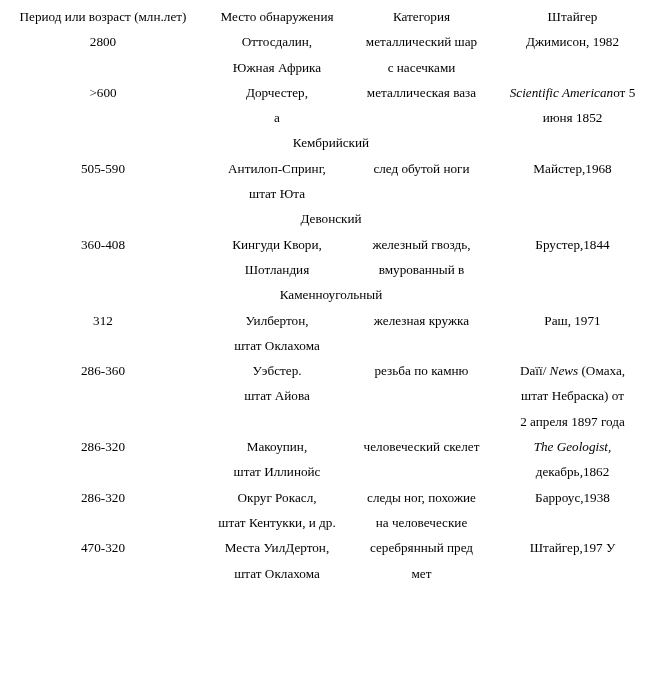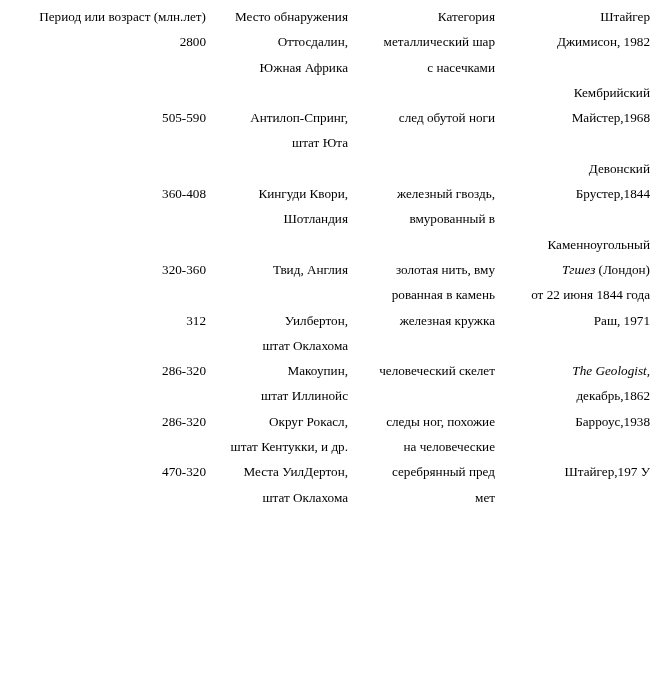--- a/index.html
+++ b/index.html
@@ -28,21 +28,21 @@
     border-collapse: collapse;
     table-layout: fixed;
     border: 0;
   }
   table.findings td,
   table.findings th {
     border: 0;
     padding: 0;
     margin: 4px;
     vertical-align: top;
-    text-align: right;
+    text-align: center;
     font-weight: normal;
     line-height: 25.3px;
     white-space: pre-line;
   }
   
   col.c-period   { width: 206px; }
   col.c-place    { width: 142px; }
   col.c-category { width: 147px; }
   col.c-source   { width: 155px; }
 
@@ -82,20 +82,27 @@
     </thead>
     <tbody id="table-body">
         <tr>
           <td class="period">2800</td>
           <td class="place">Оттосдалин,
 Южная Африка</td>
           <td class="category">металлический шар
 с насечками</td>
           <td class="source"><span class="seg">Джимисон, 1982</span></td>
         </tr>
+        <tr>
+          <td class="period">&gt;600</td>
+          <td class="place">Дорчестер,
+а</td>
+          <td class="category">металлическая ваза</td>
+          <td class="source"><span class="ital seg">Scientific American</span><span class="seg">от 5 июня 1852</span></td>
+        </tr>
         <tr class="group-row">
           <td colspan="4">Кембрийский</td>
         </tr>
         <tr>
           <td class="period">505-590</td>
           <td class="place">Антилоп-Спринг,
 штат Юта</td>
           <td class="category">след обутой ноги</td>
           <td class="source"><span class="seg">Майстер,1968</span></td>
         </tr>
@@ -107,33 +114,34 @@
           <td class="place">Кингуди Квори,
 Шотландия</td>
           <td class="category">железный гвоздь,
 вмурованный в</td>
           <td class="source"><span class="seg">Брустер,1844</span></td>
         </tr>
         <tr class="group-row">
           <td colspan="4">Каменноугольный</td>
         </tr>
         <tr>
-          <td class="period">320-360</td>
-          <td class="place">Твид, Англия</td>
-          <td class="category">золотая нить, вму
-рованная в камень</td>
-          <td class="source"><span class="ital seg">Тгшез</span><span class="seg"> (Лондон)
-от 22 июня 1844 года</span></td>
-        </tr>
-        <tr>
           <td class="period">312</td>
           <td class="place">Уилбертон,
 штат Оклахома</td>
           <td class="category">железная кружка</td>
           <td class="source"><span class="seg">Раш, 1971</span></td>
+        </tr>
+        <tr>
+          <td class="period">286-360</td>
+          <td class="place">Уэбстер.
+штат Айова</td>
+          <td class="category">резьба по камню</td>
+          <td class="source"><span class="seg">Daïï/ </span><span class="ital seg">News</span><span class="seg"> (Омаха,
+штат Небраска) от
+2 апреля 1897 года</span></td>
         </tr>
         <tr>
           <td class="period">286-320</td>
           <td class="place">Макоупин,
 штат Иллинойс</td>
           <td class="category">человеческий скелет</td>
           <td class="source"><span class="ital seg">The Geologist,</span><span class="seg">
 декабрь,1862</span></td>
         </tr>
         <tr>

